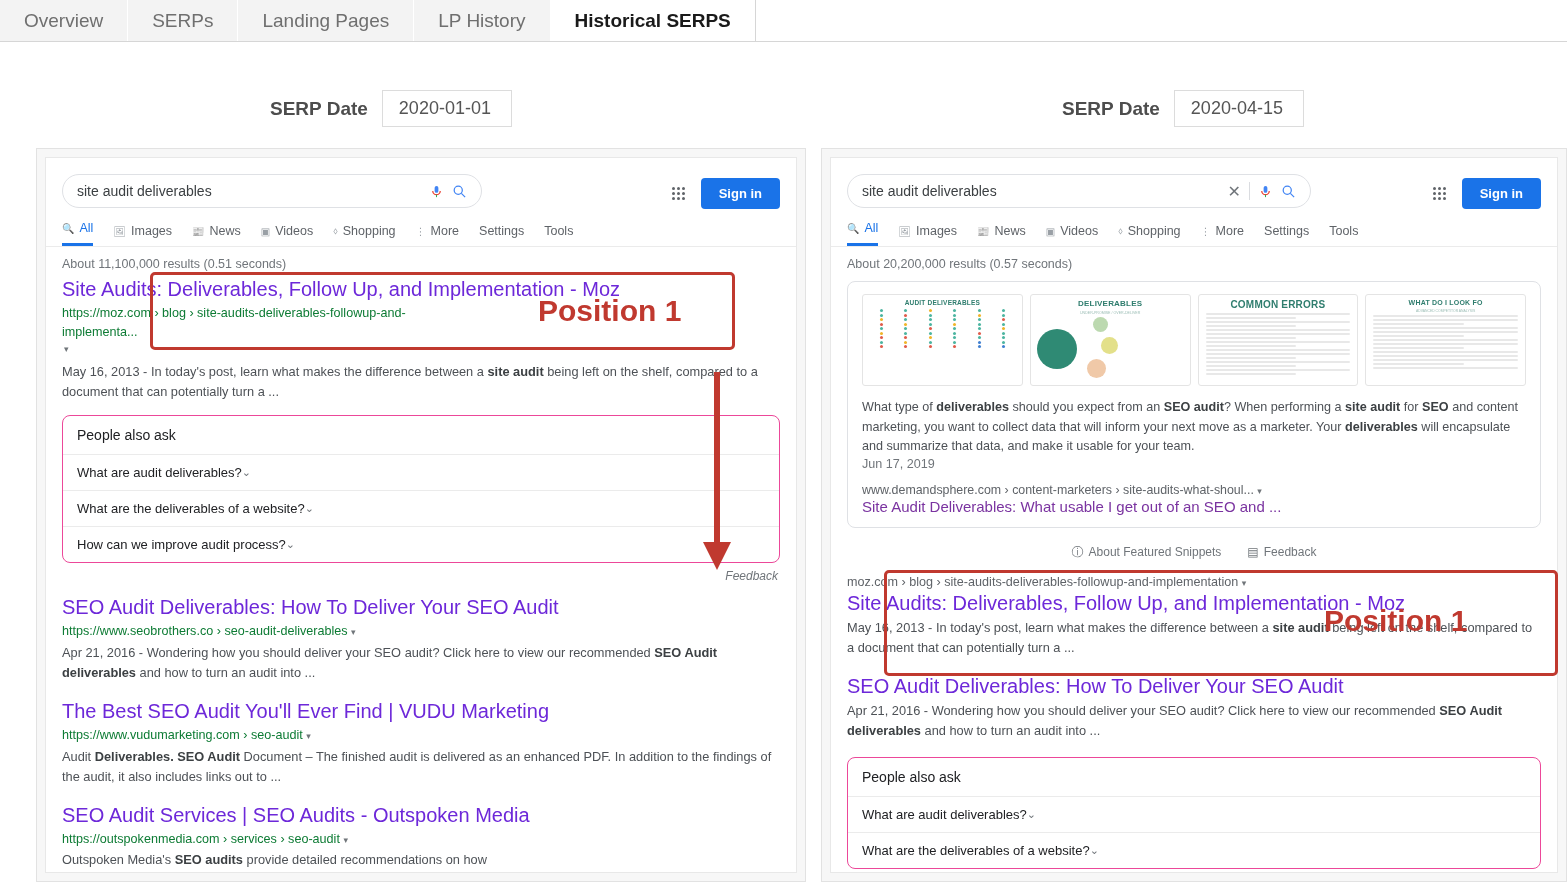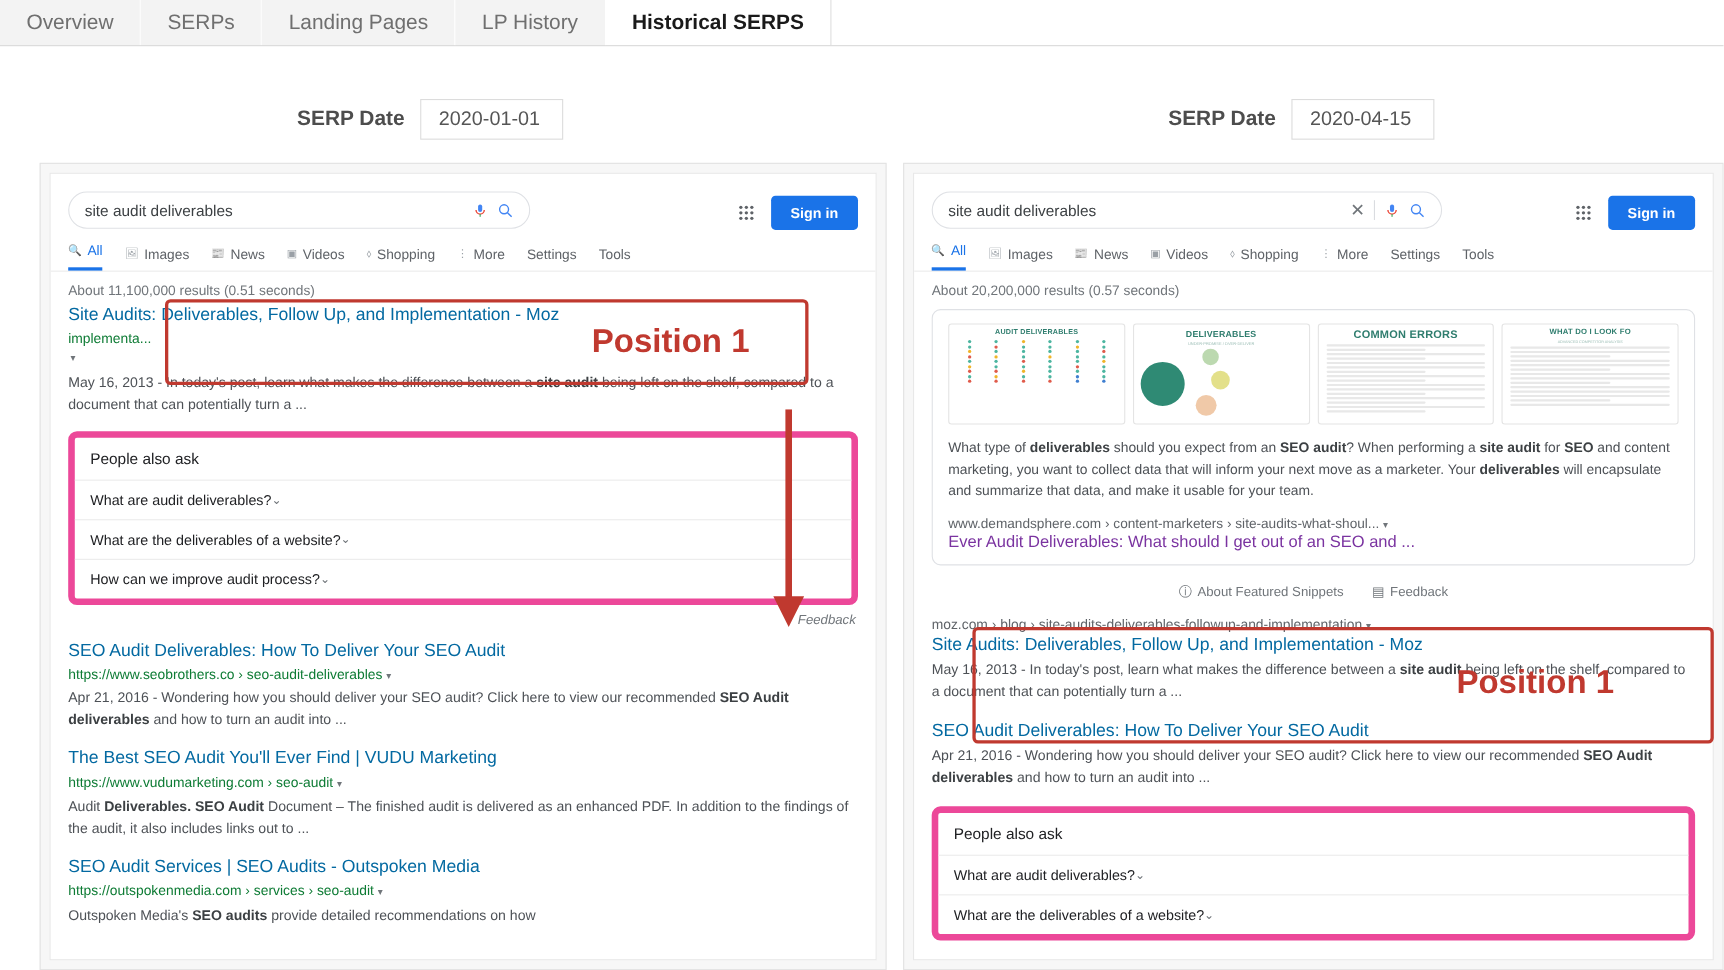--- a/index.html
+++ b/index.html
@@ -105,30 +105,30 @@
   .nv-ico { font-size:10px; color:#9aa0a6; }
   .nv.active .nv-ico { color:#1a73e8; }
   .g-nav .plain { padding-bottom:8px; cursor:pointer; }
 
   .g-stats { font-size:12.5px; color:#70757a; padding: 10px 16px 6px 16px; }
 
   
   .results { padding: 0 16px; }
   .res { margin-bottom: 16px; }
   .res .r-title {
-    color:#0369a1; font-size:16px; line-height:1.25; margin-bottom:2px; cursor:pointer;
+    color:#6d28d9; font-size:20px; line-height:1.25; margin-bottom:2px; cursor:pointer;
   }
   .res .r-url { color:#0d7b34; font-size:12.6px; line-height:1.5; }
   .res .r-url.grey { color:#5f6368; }
   .res .r-desc { color:#4d5156; font-size:12.8px; line-height:1.55; margin-top:2px; }
   .res .r-desc b { color:#3c4043; }
   .caret { color:#70757a; font-size:9px; }
 
   
-  .paa { border:6px solid #ec4899; border-radius:8px; margin: 4px 0 2px 0; background:#fff; }
+  .paa { border:1px solid #ec4899; border-radius:8px; margin: 4px 0 2px 0; background:#fff; }
   .paa-head { font-size:14px; color:#202124; padding:11px 14px; border-bottom:1px solid #ebebeb; }
   .paa-q {
     display:flex; align-items:center; justify-content:flex-start;
     font-size:13px; color:#202124; padding:10px 14px;
     border-bottom:1px solid #ebebeb; cursor:pointer;
   }
   .paa-q:last-child { border-bottom:none; }
   .chev { color:#70757a; font-size:11px; }
   .feedback { text-align:right; font-size:12px; color:#70757a; font-style:italic; padding: 4px 2px 12px 0; cursor:pointer;}
 
@@ -266,20 +266,21 @@
         <span class="plain">Settings</span>
         <span class="plain">Tools</span>
       </div>
 
       <div class="g-stats">About 11,100,000 results (0.51 seconds)</div>
 
       <div class="results">
 
         <div class="res" style="margin-bottom:14px;">
           <div class="r-title">Site Audits: Deliverables, Follow Up, and Implementation - Moz</div>
+          <div class="r-url">https://moz.com › blog › site-audits-deliverables-followup-and-</div>
           <div class="r-url">implementa...</div>
           <div class="caret" style="padding:2px 0 6px 2px;">▾</div>
           <div class="r-desc">
             <span>May 16, 2013 - In today's post, learn what makes the difference between a </span><b>site audit</b><span> being left on the shelf, compared to a document that can potentially turn a ...</span>
           </div>
         </div>
 
         <div class="paa">
           <div class="paa-head">People also ask</div>
           <div class="paa-q">
@@ -520,24 +521,25 @@
                 <div class="rowline"></div>
                 <div class="rowline"></div>
               <div class="rowline sm"></div>
                 <div class="rowline"></div>
             </div>
           </div>
 
           <div class="fs-text">
             <span>What type of </span><b>deliverables</b><span> should you expect from an </span><b>SEO audit</b><span>? When performing a </span><b>site audit</b><span> for </span><b>SEO</b><span> and content marketing, you want to collect data that will inform your next move as a marketer. Your </span><b>deliverables</b><span> will encapsulate and summarize that data, and make it usable for your team.</span>
           </div>
+          <div class="fs-date">Jun 17, 2019</div>
 
           <div class="fs-meta">
             <div class="fs-url"><span>www.demandsphere.com › content-marketers › site-audits-what-shoul...</span> <span class="caret">▾</span></div>
-            <div class="fs-link">Ever Audit Deliverables: What should I get out of an SEO and ...</div>
+            <div class="fs-link">Site Audit Deliverables: What usable I get out of an SEO and ...</div>
           </div>
         </div>
 
         <div class="fs-foot">
           <span>
             <span>ⓘ</span>
             <span>About Featured Snippets</span>
           </span>
           <span>
             <span>▤</span>

